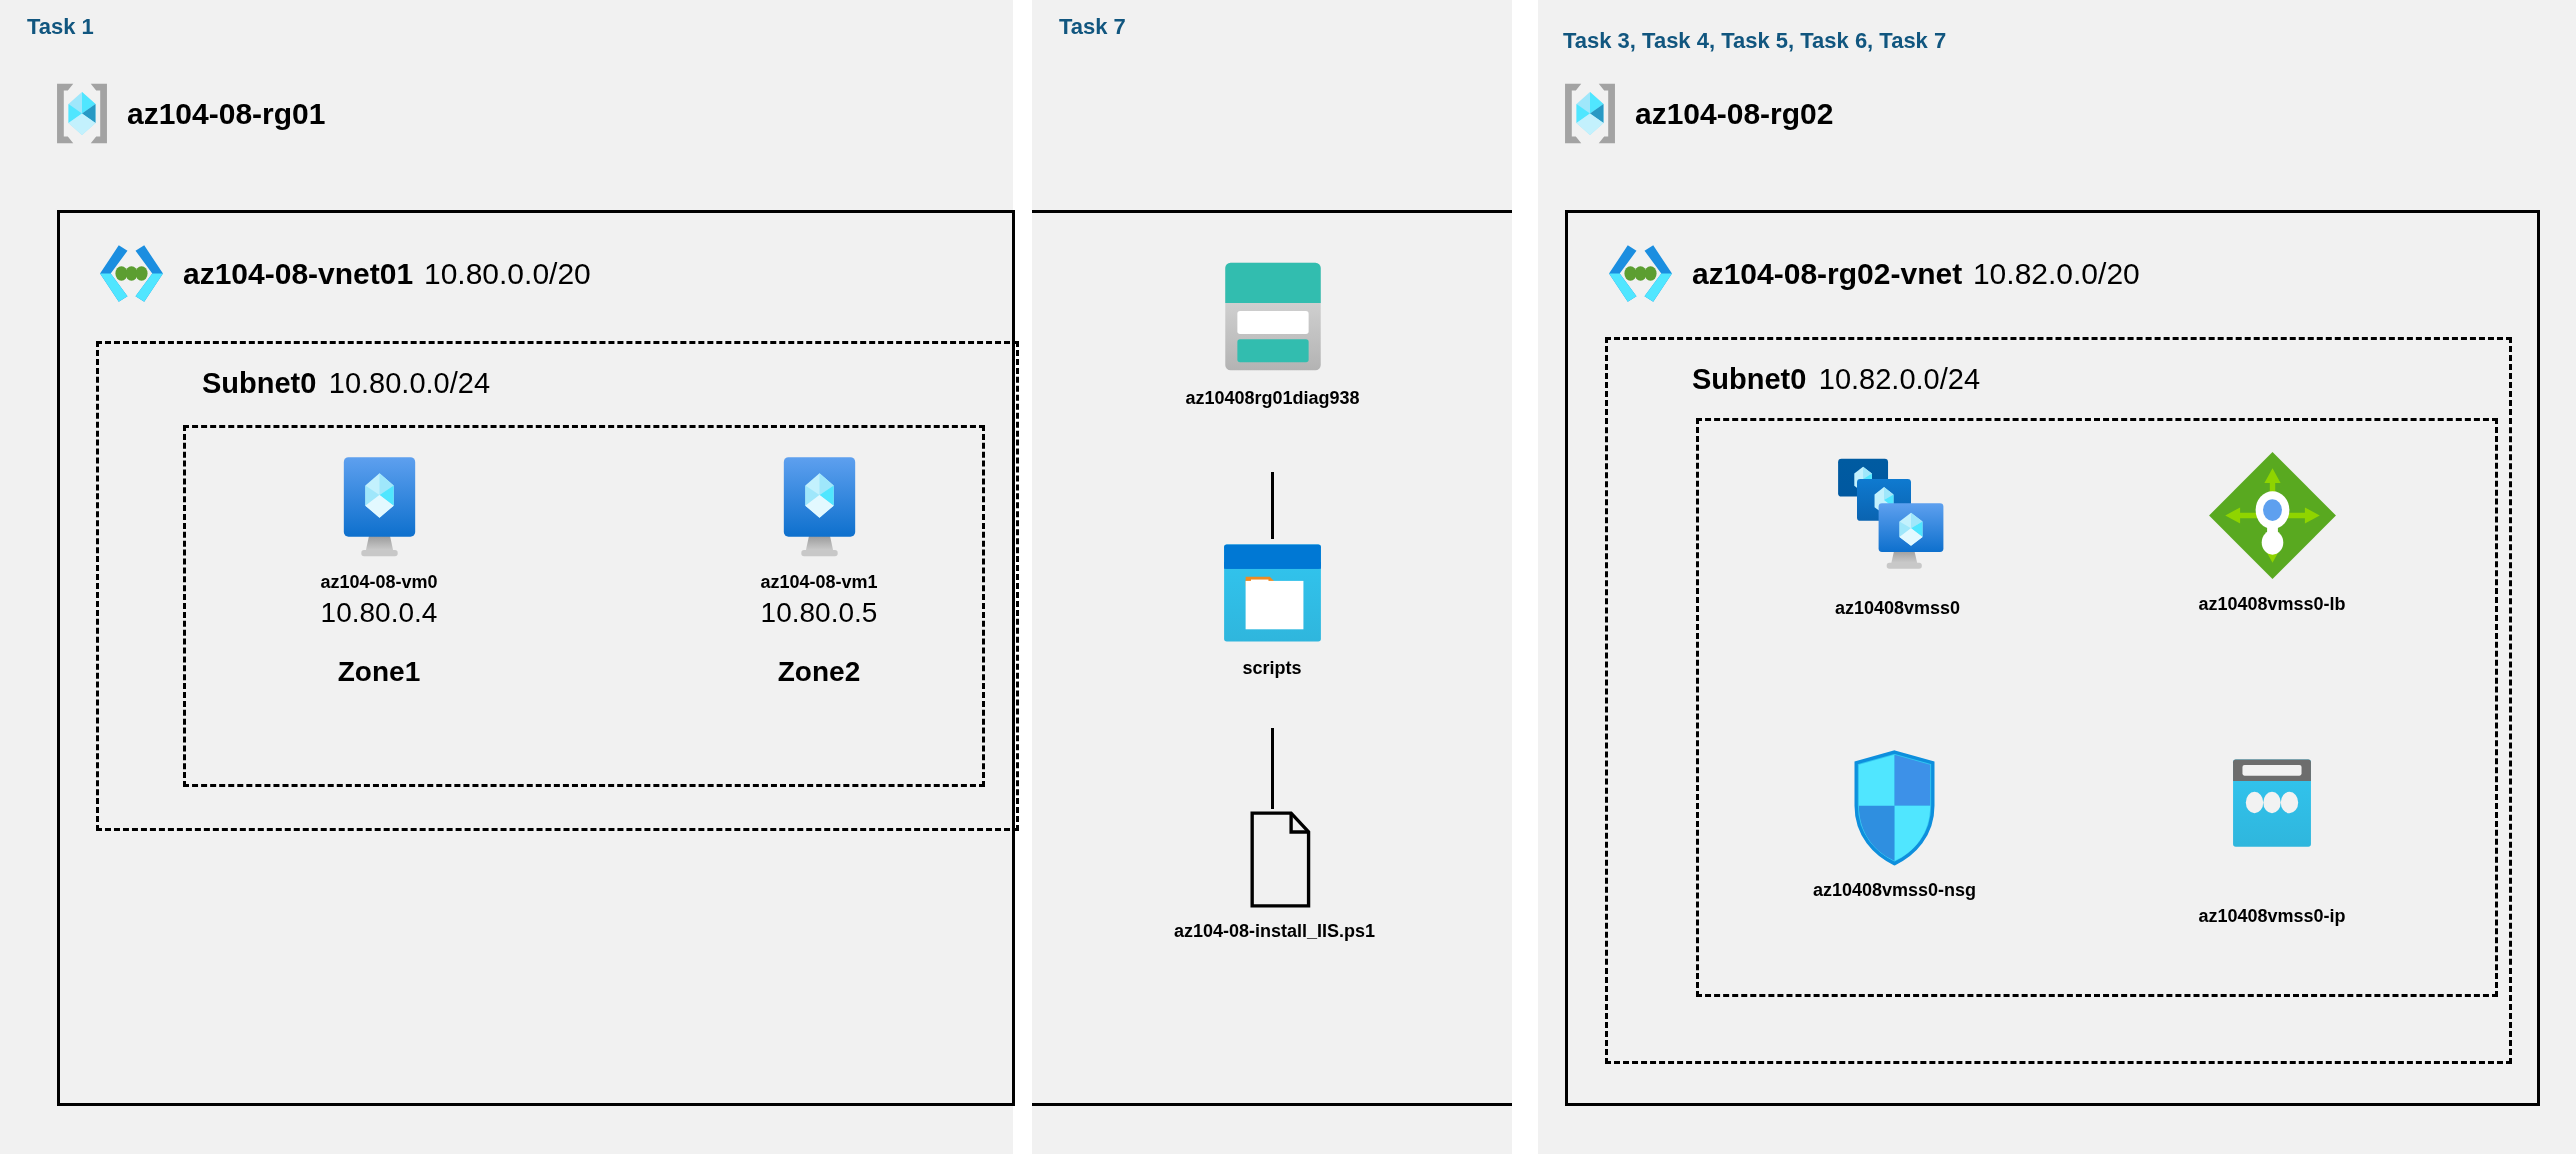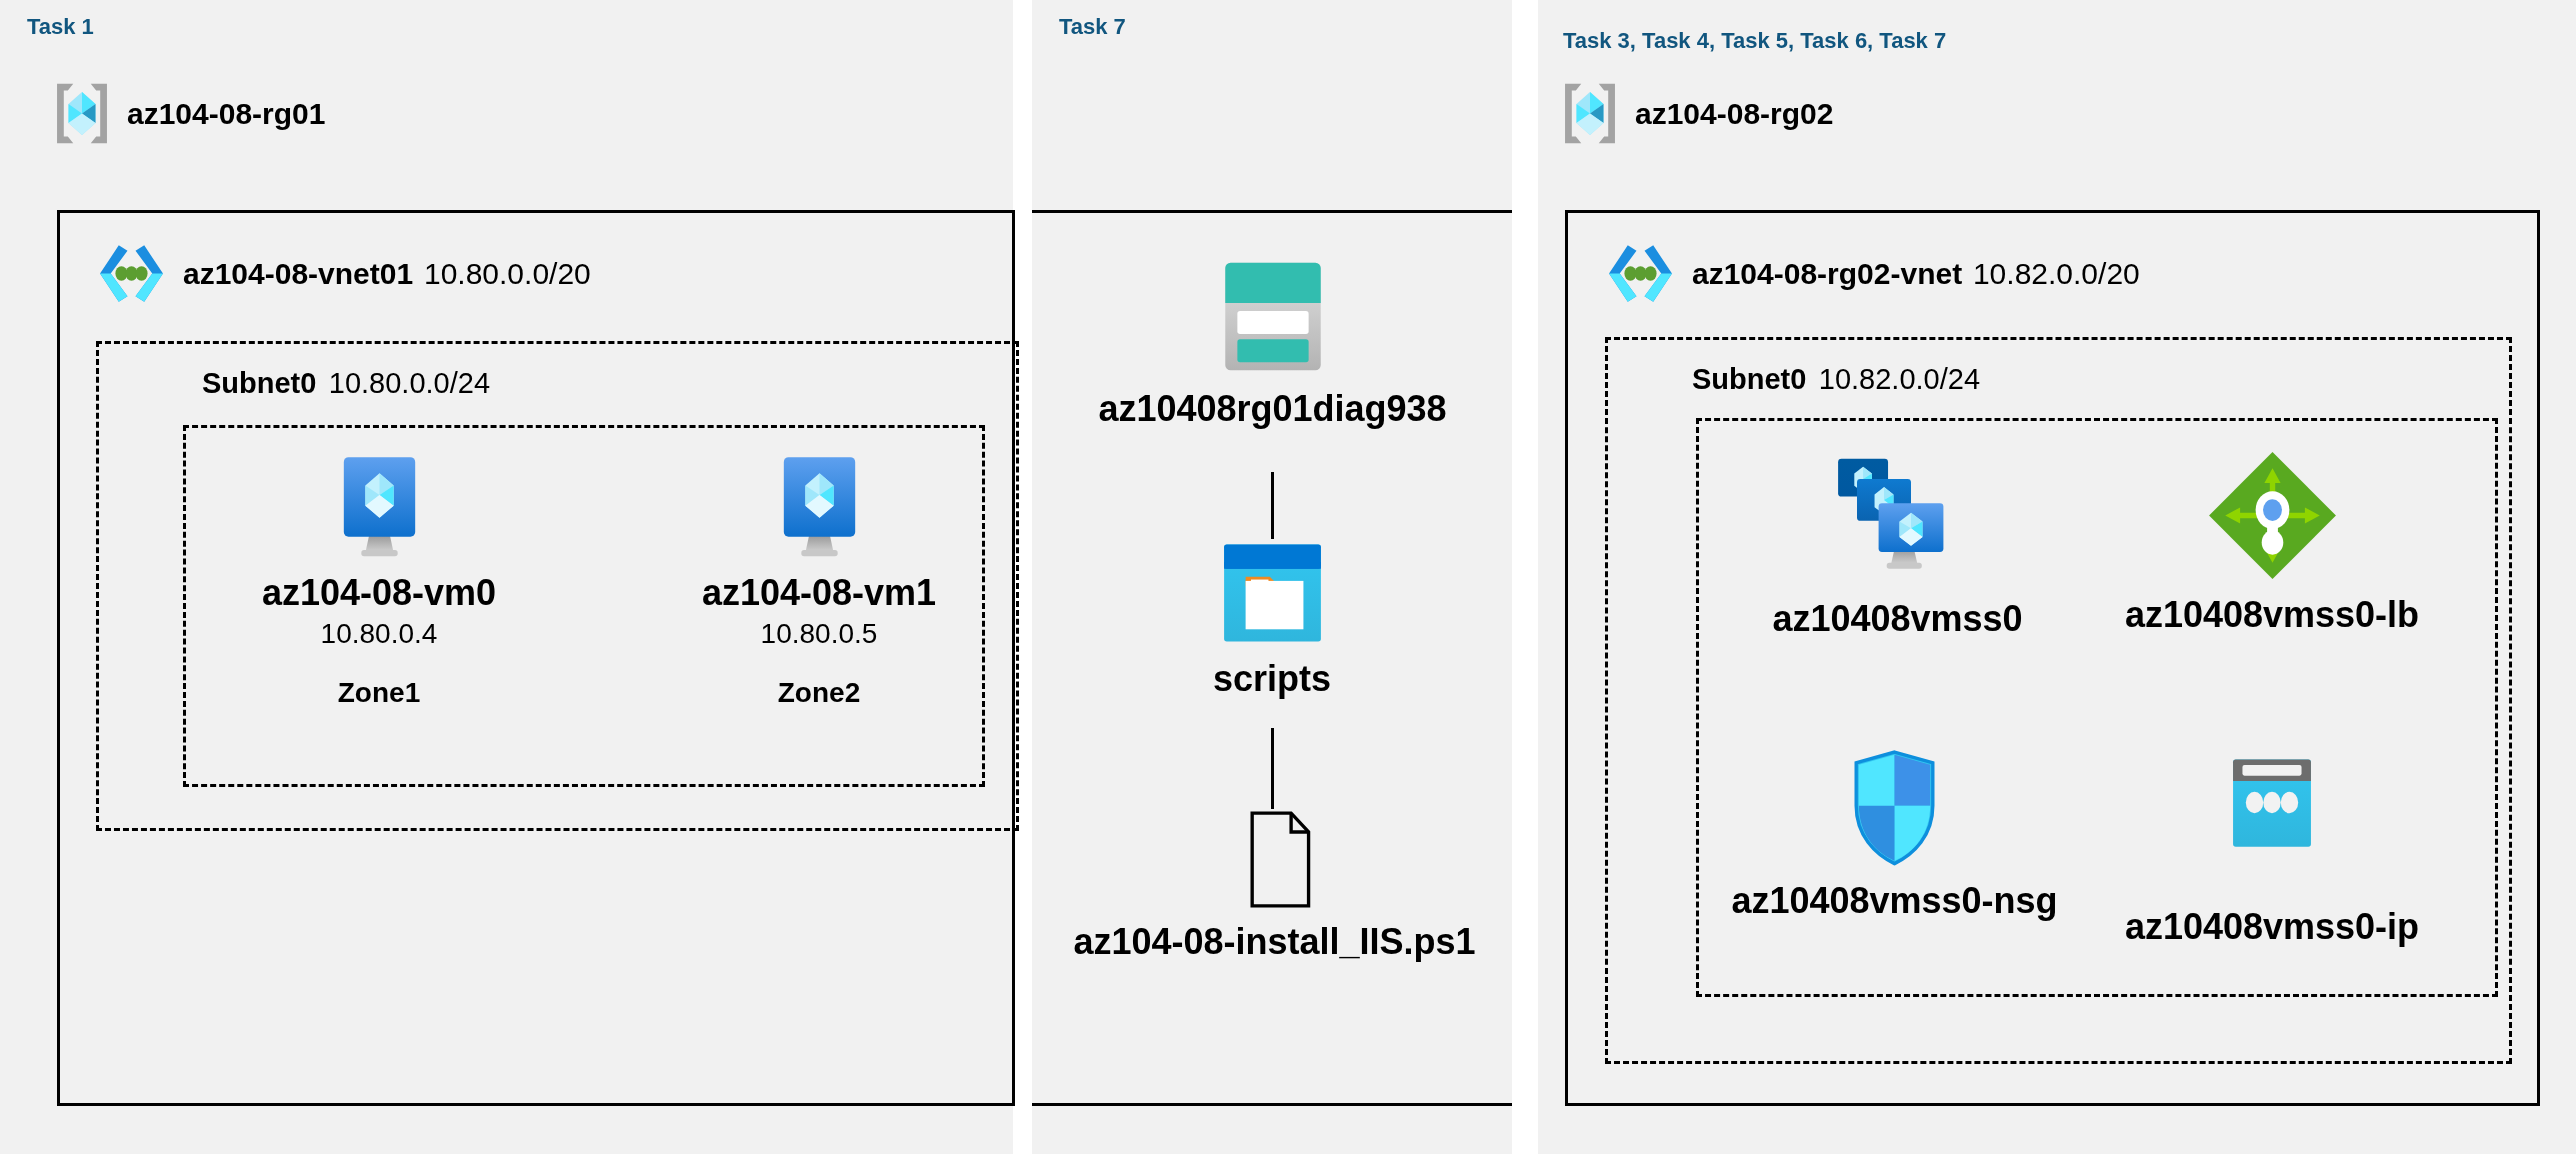--- a/index.html
+++ b/index.html
@@ -8,21 +8,21 @@
   .task-label{position:absolute;color:#11567f;font-weight:bold;font-size:22px;letter-spacing:0px;white-space:nowrap;}
   .solid-box{position:absolute;border:3.4px solid #000;background:transparent;}
   .dash-box{position:absolute;border:3.4px dashed #000;background:transparent;}
   .hdr-row{position:absolute;display:flex;align-items:center;white-space:nowrap;}
   .hdr-name{font-size:30px;font-weight:bold;color:#000;}
   .hdr-cidr{font-size:30px;font-weight:normal;color:#000;margin-left:10.8px;}
   .sub-label{position:absolute;white-space:nowrap;}
   .sub-name{font-size:29px;font-weight:bold;color:#000;}
   .sub-cidr{font-size:29px;font-weight:normal;color:#000;margin-left:9.4px;}
   .node{position:absolute;display:flex;flex-direction:column;align-items:center;}
-  .node-label{font-size:36px;font-weight:bold;color:#000;text-align:center;white-space:nowrap;margin-top:10.8px;}
+  .node-label{font-size:18px;font-weight:bold;color:#000;text-align:center;white-space:nowrap;margin-top:10.8px;}
   .node-sub{font-size:28px;font-weight:normal;color:#000;text-align:center;white-space:nowrap;margin-top:4px;}
   .node-zone{font-size:28px;font-weight:bold;color:#000;text-align:center;white-space:nowrap;margin-top:27px;}
   .conn{position:absolute;width:2.7px;background:#000;}
   svg{display:block;}
 </style>
 </head>
 <body>
 
 <div class="panel" style="left:0px;top:0px;width:1013px;height:1154px;"></div>
 

